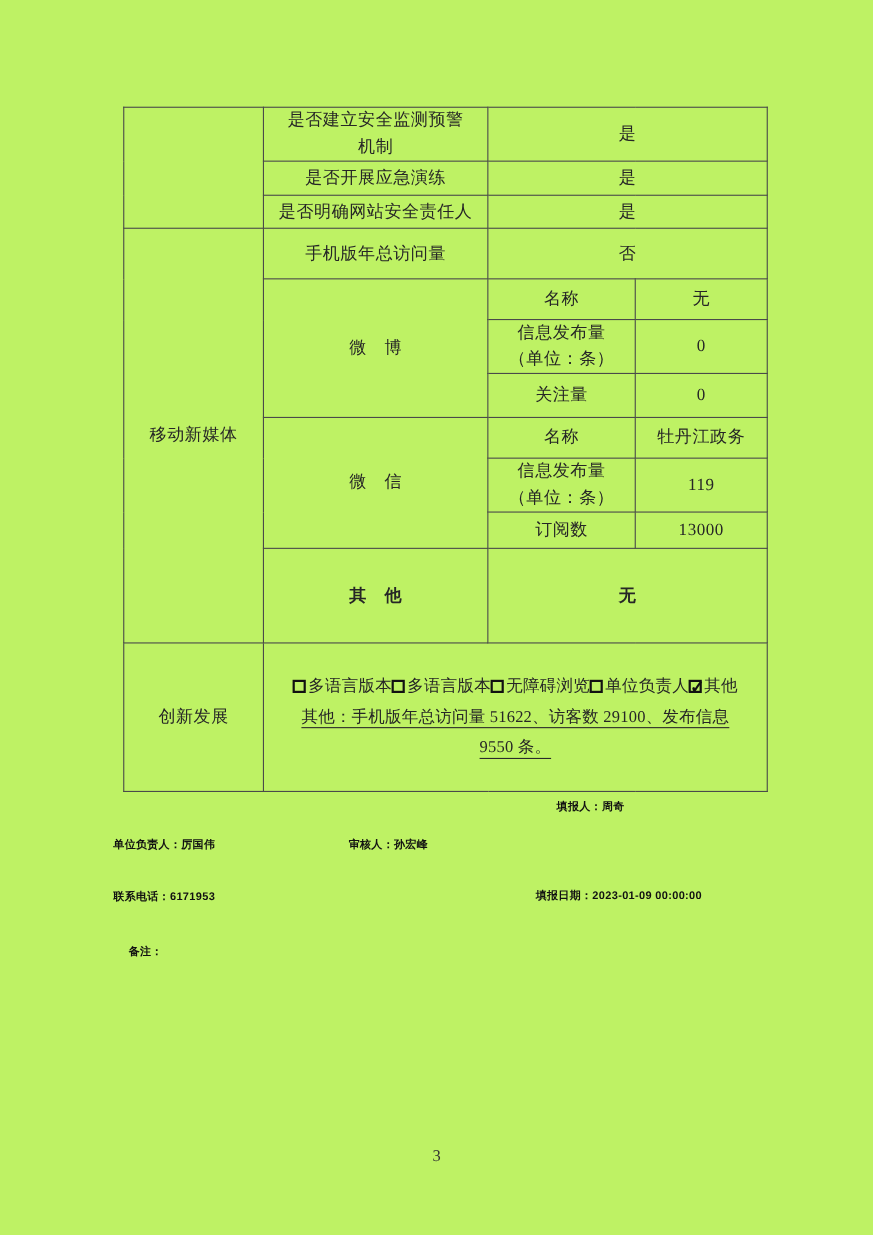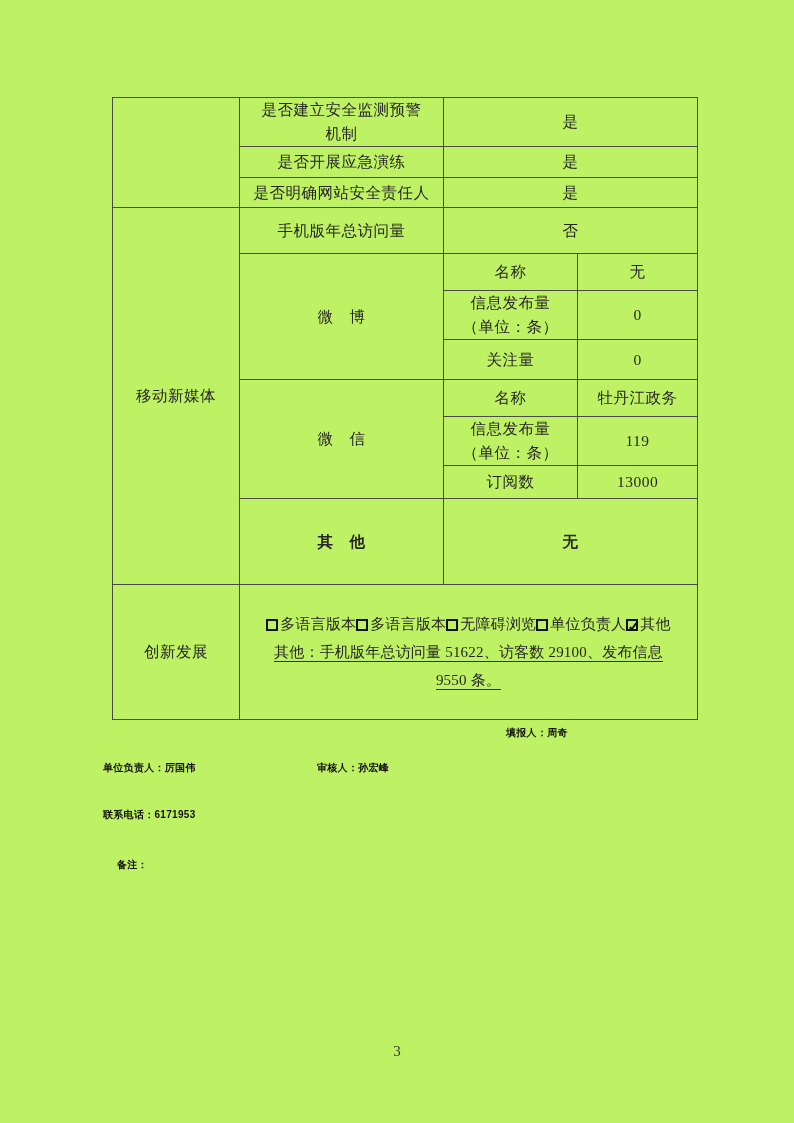--- a/index.html
+++ b/index.html
@@ -187,17 +187,18 @@
           <div class="detail-line"><span class="u">9550 条。</span></div>
         </td>
       </tr>
     </tbody>
   </table>
 
   <div class="footer-item pos-unit">单位负责人：厉国伟</div>
   <div class="footer-item pos-reviewer">审核人：孙宏峰</div>
   <div class="footer-item pos-filler">填报人：周奇</div>
   <div class="footer-item pos-phone">联系电话：6171953</div>
+  <div class="footer-item pos-date">填报日期：2023-01-09 00:00:00</div>
   <div class="footer-item pos-remark">备注：</div>
 
   <div class="page-number">3</div>
 
 </div>
 
 </body></html>

